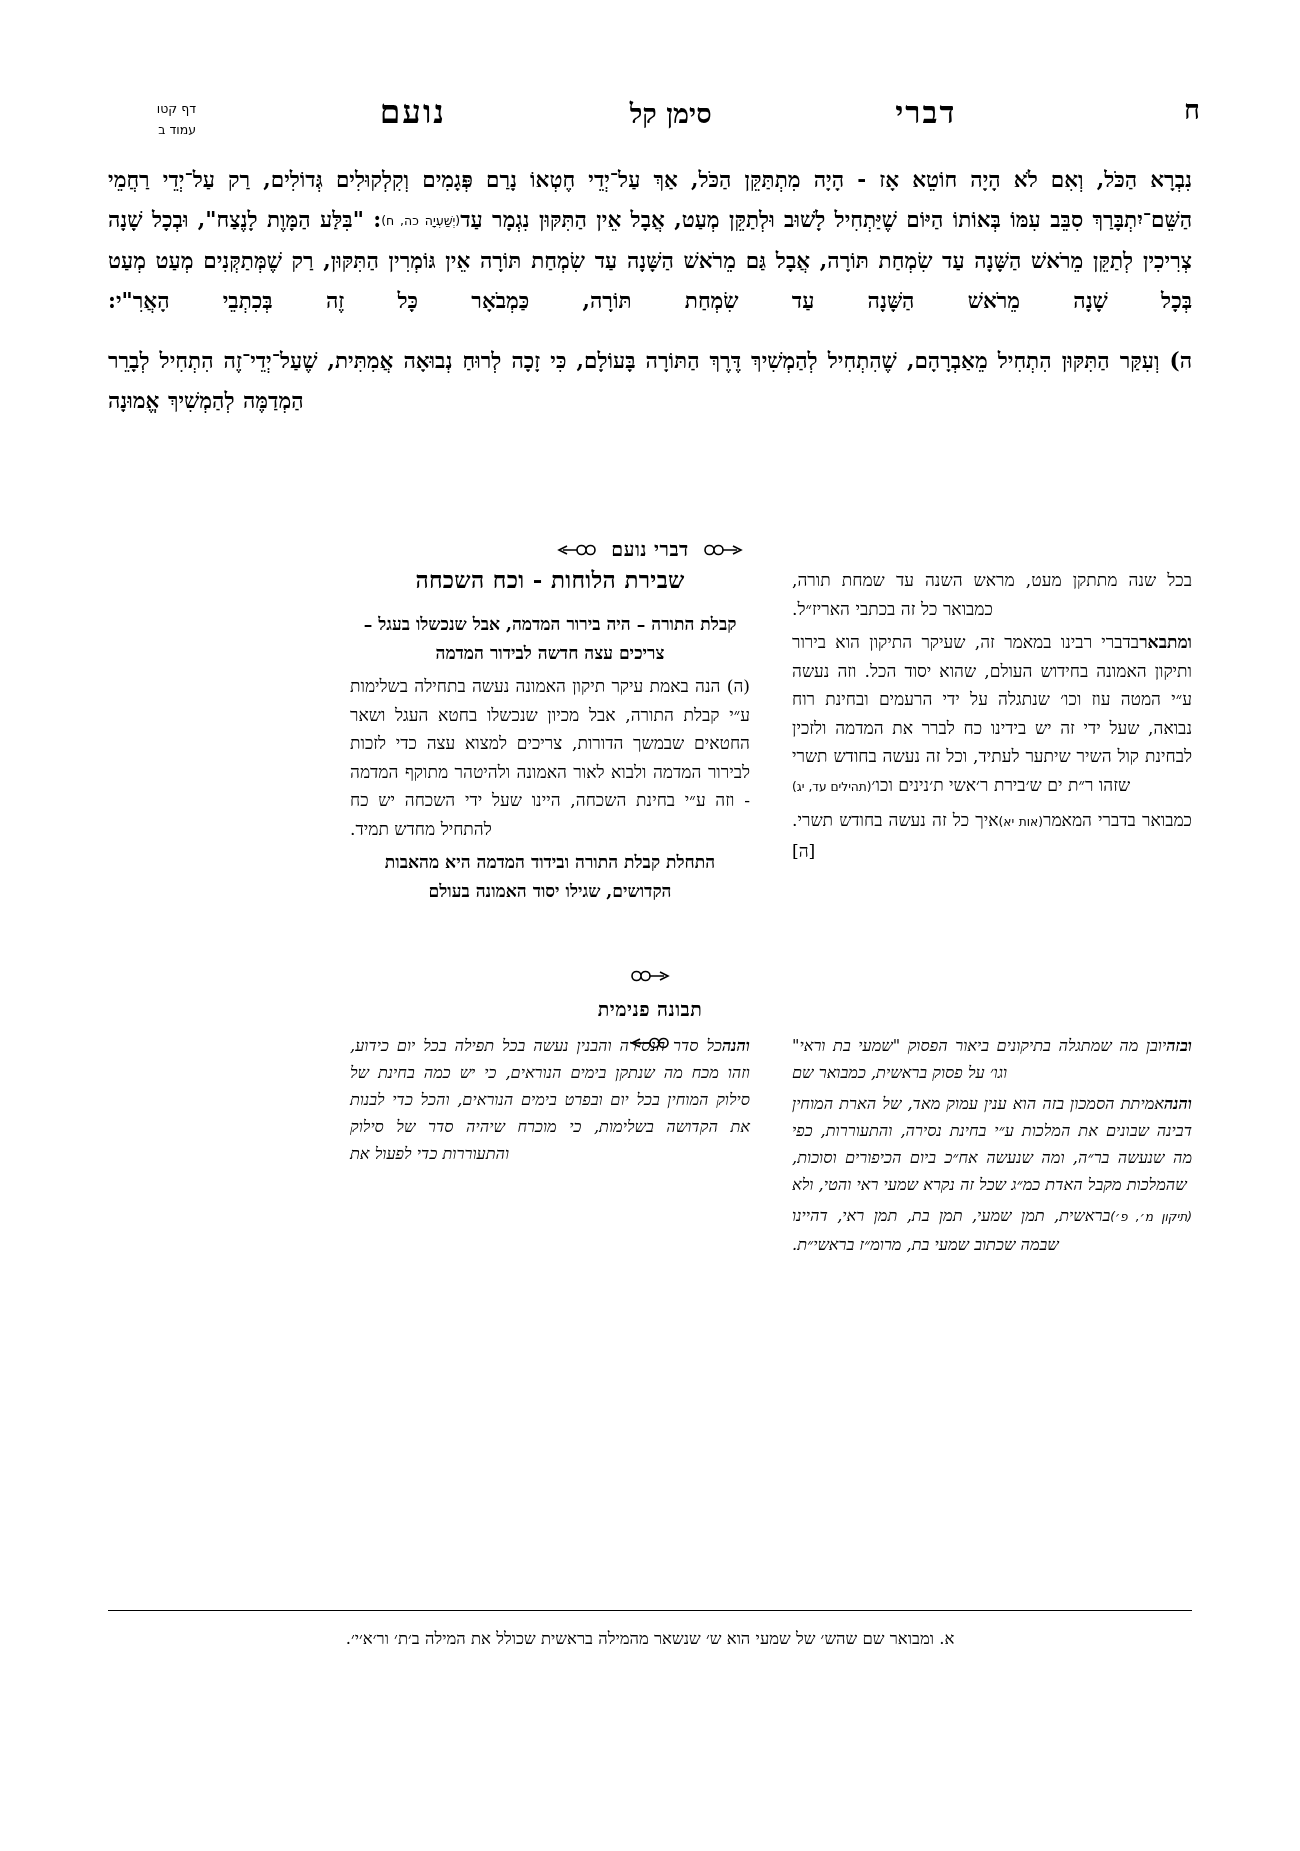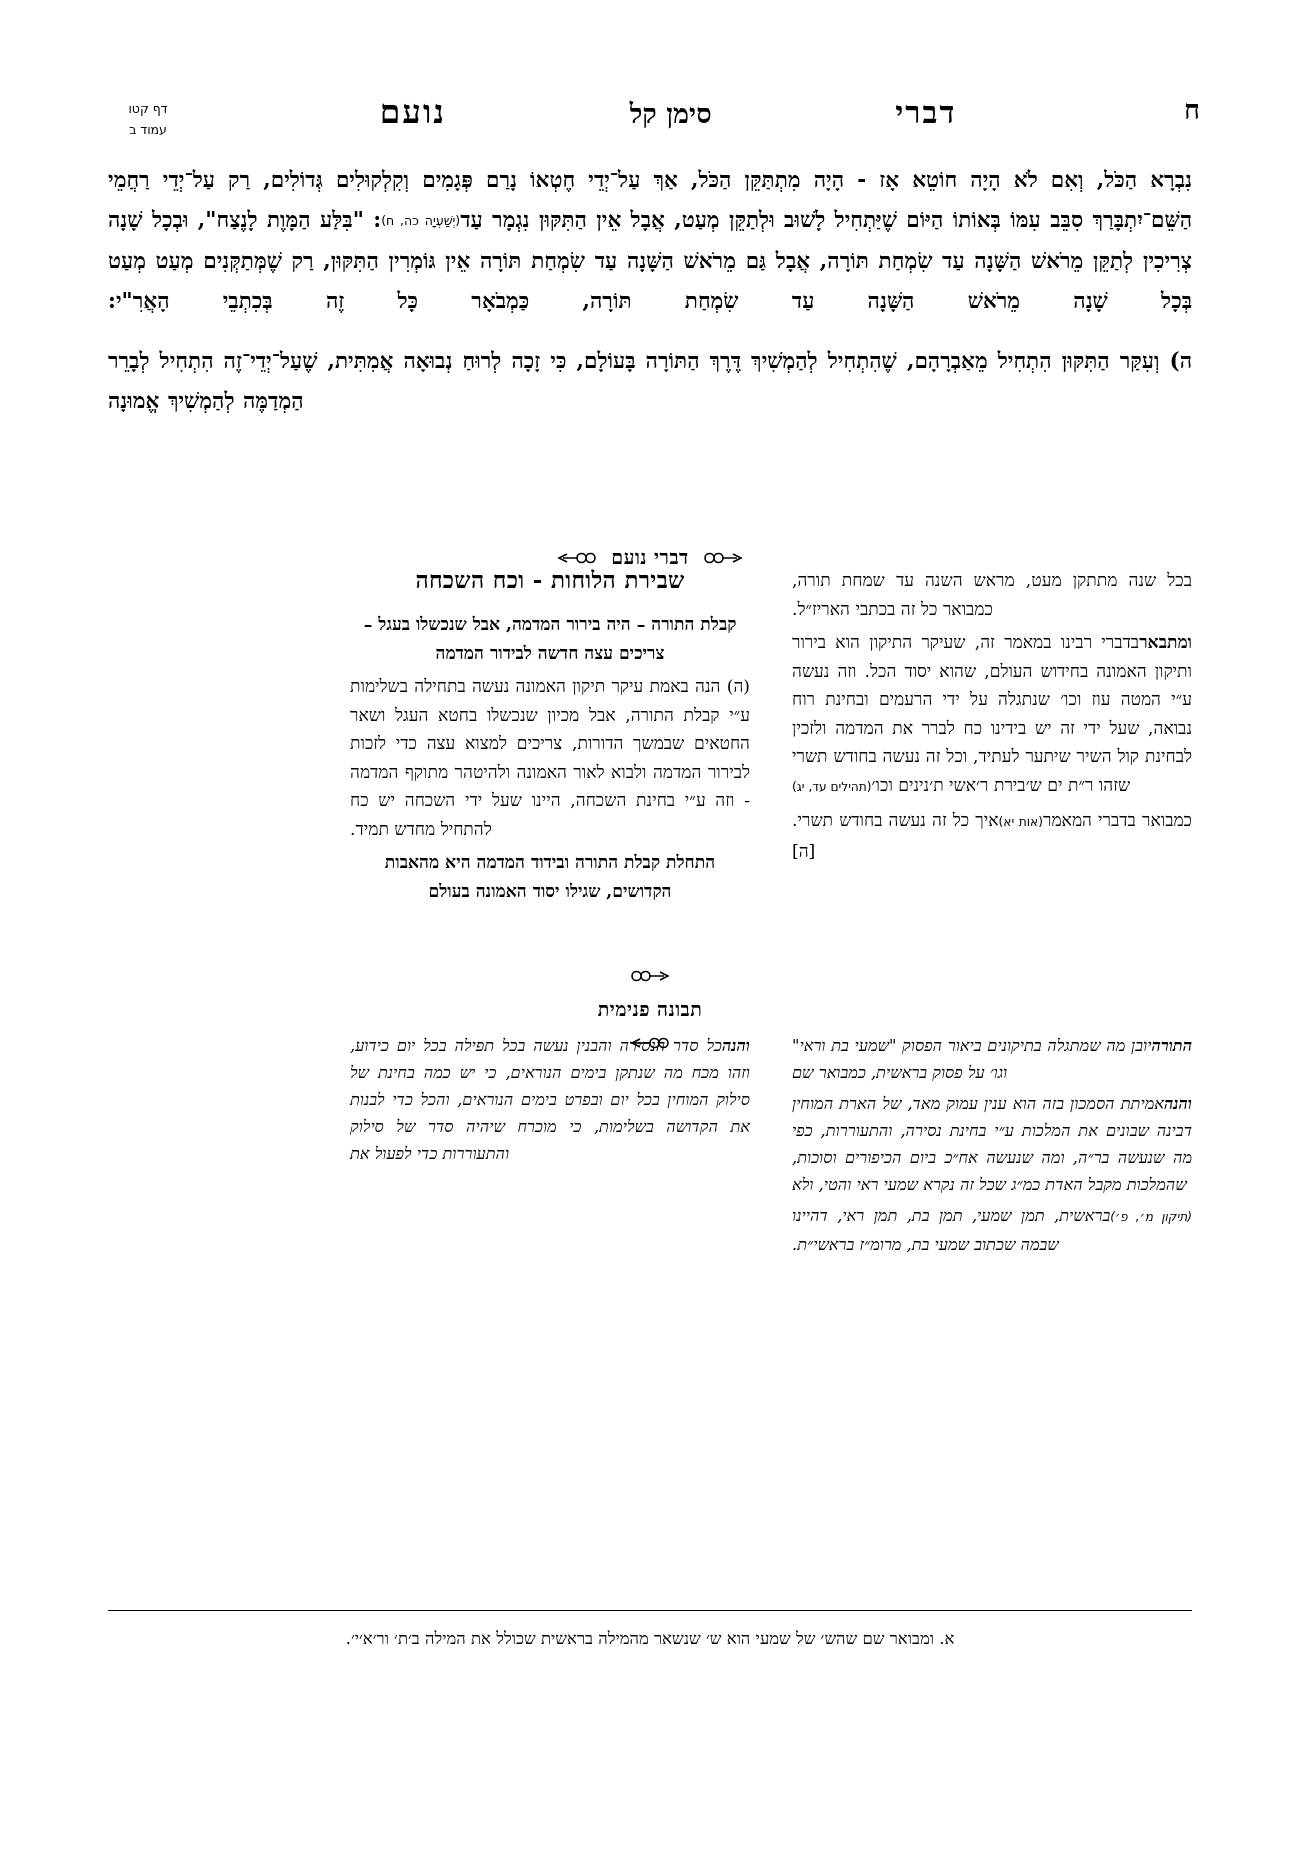--- a/index.html
+++ b/index.html
@@ -63,21 +63,21 @@
     font-weight: 700;
     font-size: 33px;
     letter-spacing: 2px;
     padding-top: 0px;
   }
   .hdr-folio {
     width: 96px;
     font-family: "DejaVu Sans", "Liberation Sans", sans-serif;
     font-size: 12.5px;
     line-height: 1.65;
-    text-align: center;
+    text-align: right;
     padding-top: 7px;
     direction: rtl;
   }
   .hdr-folio div { white-space: nowrap; }
 
   
   .maintext {
     position: absolute;
     top: 160px;
     right: 108px;
@@ -208,21 +208,21 @@
       <div>עמוד ב</div>
     </div>
   </div>
 
   <div class="maintext">
     <div class="mt-par"><span>נִבְרָא הַכֹּל, וְאִם לֹא הָיָה חוֹטֵא אָז - הָיָה מִתְתַּקֵּן הַכֹּל, אַךְ עַל־יְדֵי חֶטְאוֹ נָרַם פְּגָמִים וְקִלְקוּלִים גְּדוֹלִים, רַק עַל־יְדֵי רַחֲמֵי הַשֵּׁם־יִתְבָּרַךְ סִבֵּב עִמּוֹ בְּאוֹתוֹ הַיּוֹם שֶׁיַּתְחִיל לָשׁוּב וּלְתַקֵּן מְעַט, אֲבָל אֵין הַתִּקּוּן נִגְמָר עַד</span><span class="cite-inline">(יְשַׁעְיָה כה, ח)</span><span>: "בִּלַּע הַמָּוֶת לָנֶצַח", וּבְכָל שָׁנָה צְרִיכִין לְתַקֵּן מֵרֹאשׁ הַשָּׁנָה עַד שִׂמְחַת תּוֹרָה, אֲבָל גַּם מֵרֹאשׁ הַשָּׁנָה עַד שִׂמְחַת תּוֹרָה אֵין גּוֹמְרִין הַתִּקּוּן, רַק שֶׁמְּתַקְּנִים מְעַט מְעַט בְּכָל שָׁנָה מֵרֹאשׁ הַשָּׁנָה עַד שִׂמְחַת תּוֹרָה, כַּמְבֹאָר כָּל זֶה בְּכִתְבֵי הָאֲרִ"י:</span></div>
 
     <div class="mt-par lastleft">ה) וְעִקַּר הַתִּקּוּן הִתְחִיל מֵאַבְרָהָם, שֶׁהִתְחִיל לְהַמְשִׁיךְ דֶּרֶךְ הַתּוֹרָה בָּעוֹלָם, כִּי זָכָה לְרוּחַ נְבוּאָה אֲמִתִּית, שֶׁעַל־יְדֵי־זֶה הִתְחִיל לְבָרֵר הַמְדַמֶּה לְהַמְשִׁיךְ אֱמוּנָה</div>
   </div>
 
-  <div class="banner" style="top:538px;margin-top:8px;">
+  <div class="banner" style="top:538px;">
     <span class="orn">
       <svg viewBox="0 0 40 16" width="40" height="16" aria-hidden="true">
         <path d="M2 8 C2 2, 11 2, 11 8 C11 14, 2 14, 2 8 Z M11 8 C11 2, 20 2, 20 8 C20 14, 11 14, 11 8 Z" fill="none" stroke="#000" stroke-width="1.6"></path>
         <path d="M20 8 L34 8 M30 4 L38 8 L30 12" fill="none" stroke="#000" stroke-width="1.6"></path>
       </svg>
     </span>
     <span class="banner-label">דברי נועם</span>
     <span class="orn">
       <svg viewBox="0 0 40 16" width="40" height="16" aria-hidden="true">
         <path d="M38 8 C38 2, 29 2, 29 8 C29 14, 38 14, 38 8 Z M29 8 C29 2, 20 2, 20 8 C20 14, 29 14, 29 8 Z" fill="none" stroke="#000" stroke-width="1.6"></path>
@@ -269,21 +269,21 @@
       <svg viewBox="0 0 40 16" width="40" height="16" aria-hidden="true">
         <path d="M38 8 C38 2, 29 2, 29 8 C29 14, 38 14, 38 8 Z M29 8 C29 2, 20 2, 20 8 C20 14, 29 14, 29 8 Z" fill="none" stroke="#000" stroke-width="1.6"></path>
         <path d="M20 8 L6 8 M10 4 L2 8 L10 12" fill="none" stroke="#000" stroke-width="1.6"></path>
       </svg>
     </span>
   </div>
 
   <div class="cols" style="top:1032px; right:108px; left:108px;">
 
     <div class="col">
-      <div class="rp jl"><b>התורה</b><span>יובן מה שמתגלה בתיקונים ביאור הפסוק "שמעי בת וראי" וגו׳ על פסוק בראשית, כמבואר שם</span></div>
+      <div class="rp jl"><b>ובזה</b><span>יובן מה שמתגלה בתיקונים ביאור הפסוק "שמעי בת וראי" וגו׳ על פסוק בראשית, כמבואר שם</span></div>
 
       <div class="rp jl"><b>והנה</b><span>אמיתת הסמכון בזה הוא ענין עמוק מאד, של הארת המוחין דבינה שבונים את המלכות ע״י בחינת נסירה, והתעוררות, כפי מה שנעשה בר״ה, ומה שנעשה אח״כ ביום הכיפורים וסוכות, שהמלכות מקבל האדת כמ״ג שכל זה נקרא שמעי ראי והטי, ולא</span></div>
 
       <div class="rp jl"><span class="tiny">(תיקון מ׳, פ׳)</span><span>בראשית, תמן שמעי, תמן בת, תמן ראי, דהיינו שבמה שכתוב שמעי בת, מרומ״ז בראשי״ת.</span></div>
     </div>
 
     <div class="col">
 
       <div class="rp jl"><b>והנה</b><span>כל סדר הנסירה והבנין נעשה בכל תפילה בכל יום כידוע, וזהו מכח מה שנתקן בימים הנוראים, כי יש כמה בחינת של סילוק המוחין בכל יום ובפרט בימים הנוראים, והכל כדי לבנות את הקדושה בשלימות, כי מוכרח שיהיה סדר של סילוק והתעוררות כדי לפעול את</span></div>
     </div>

